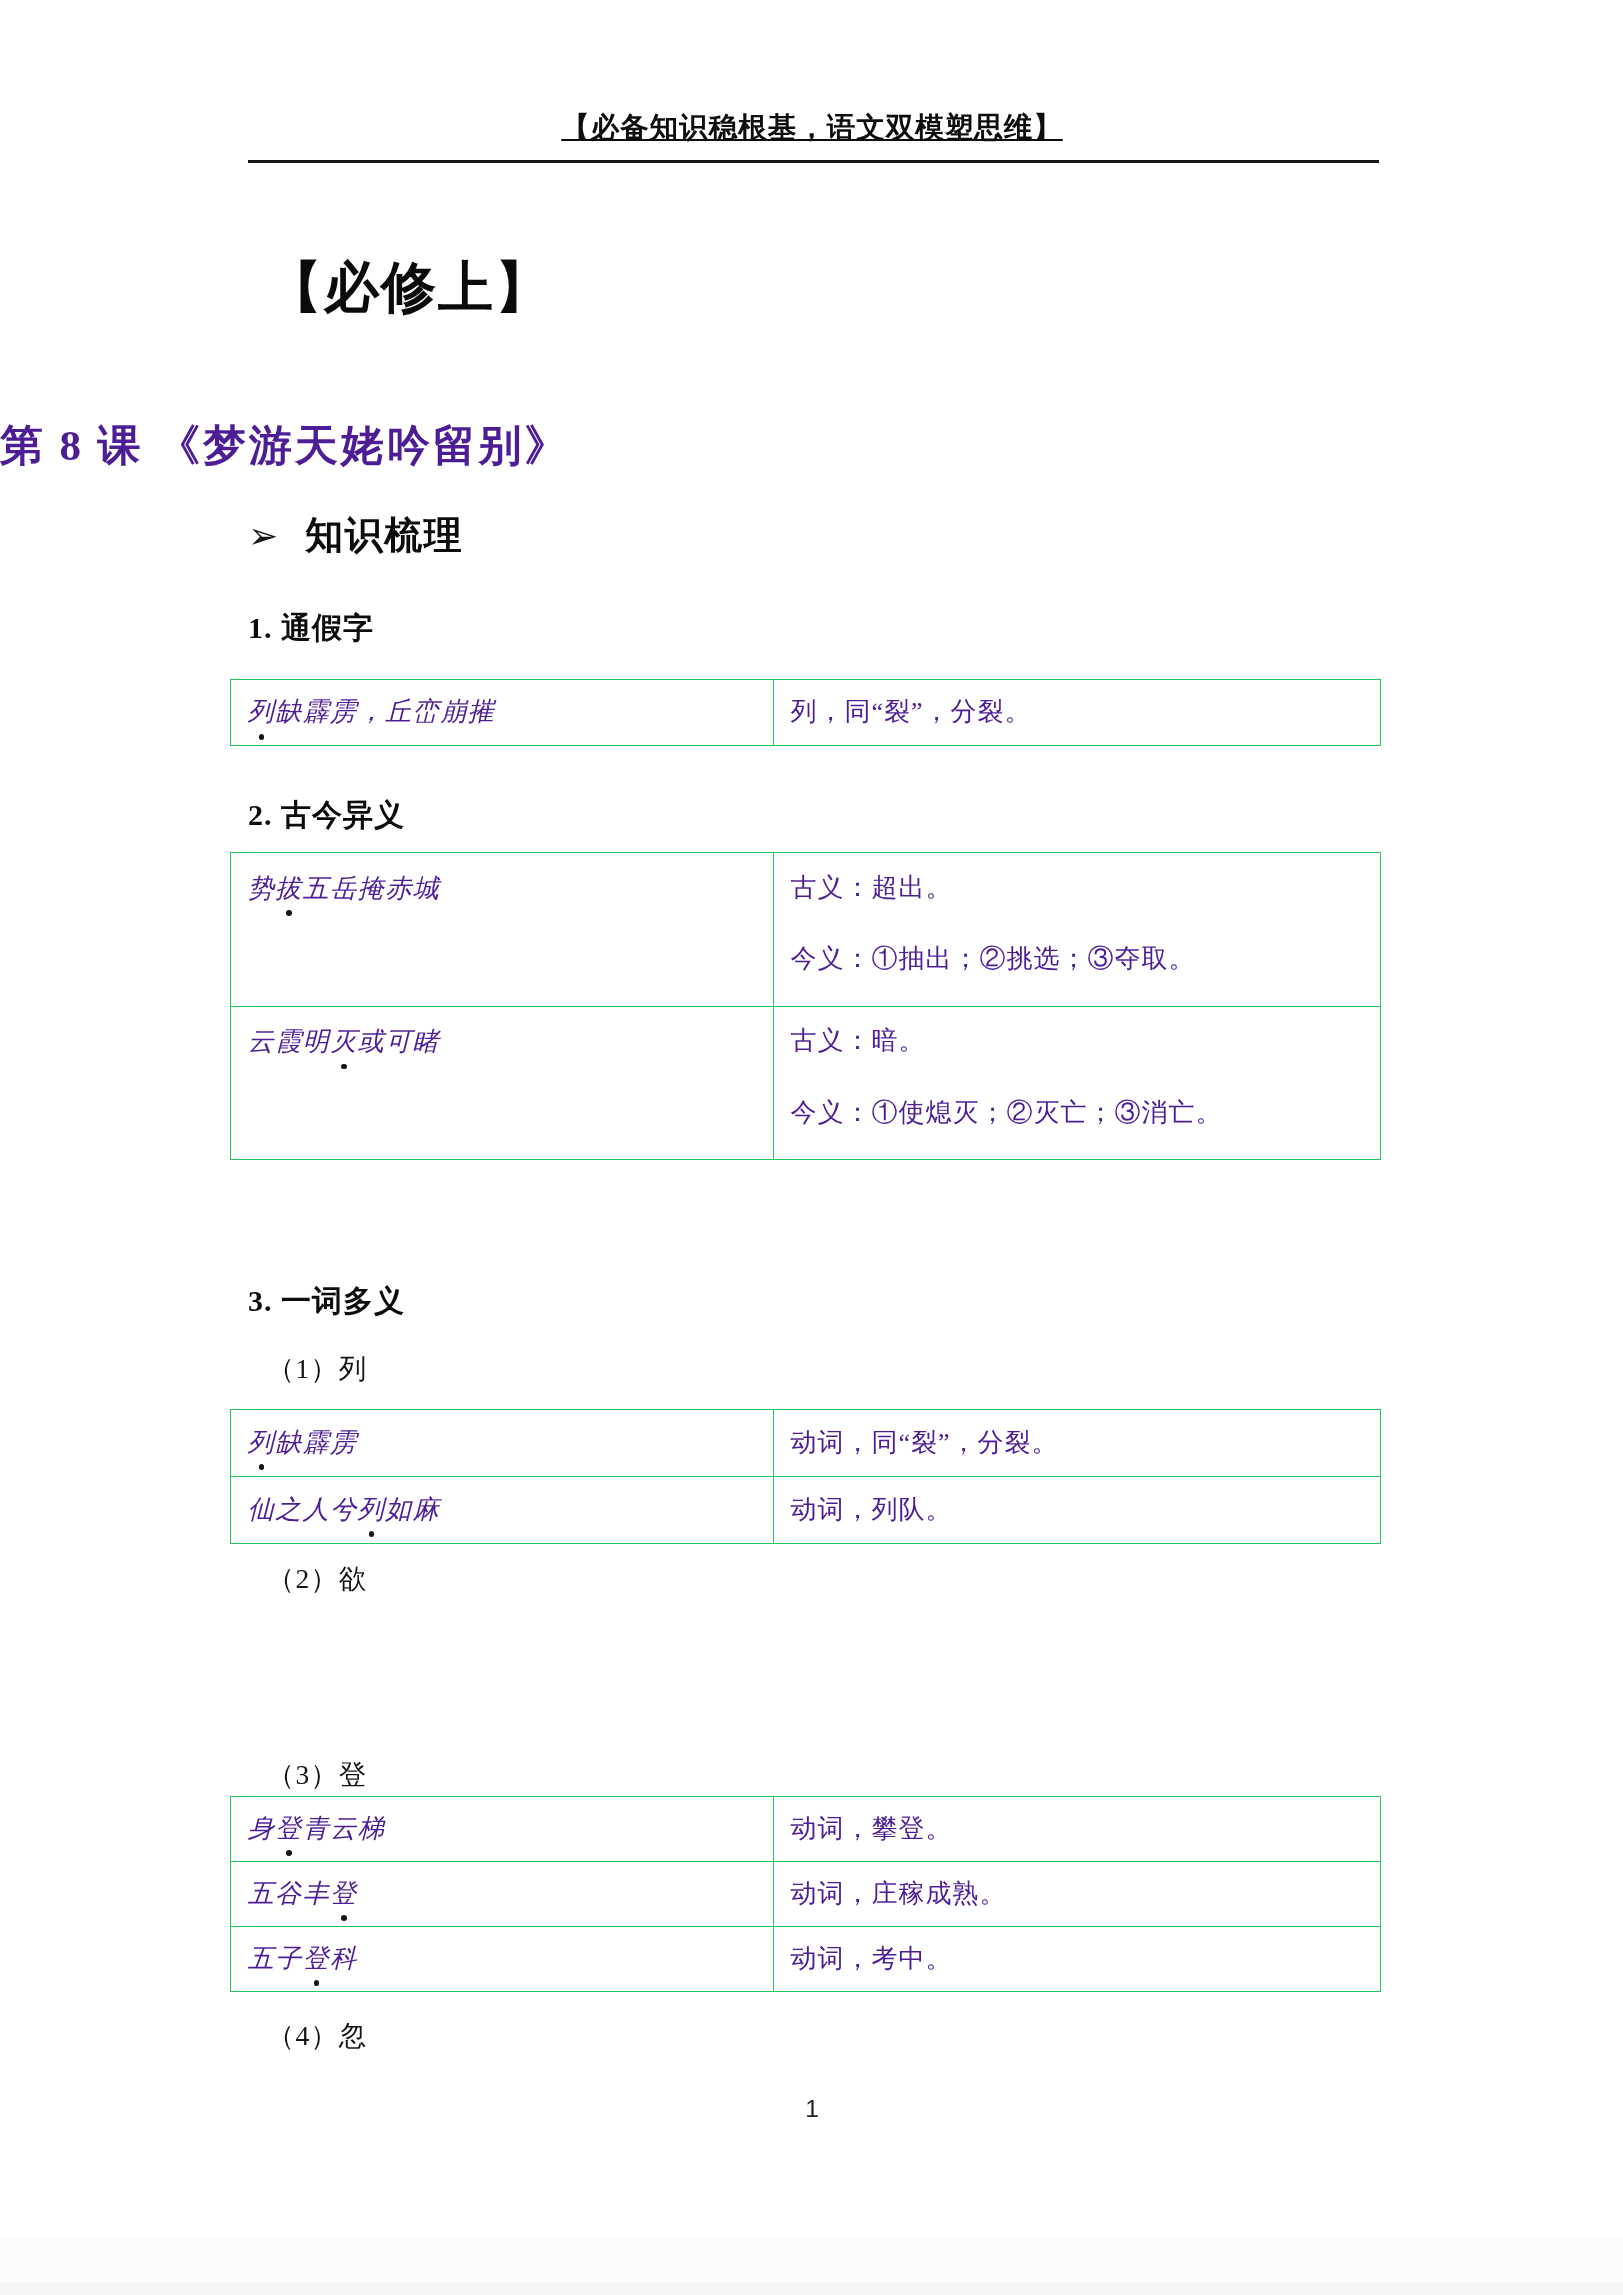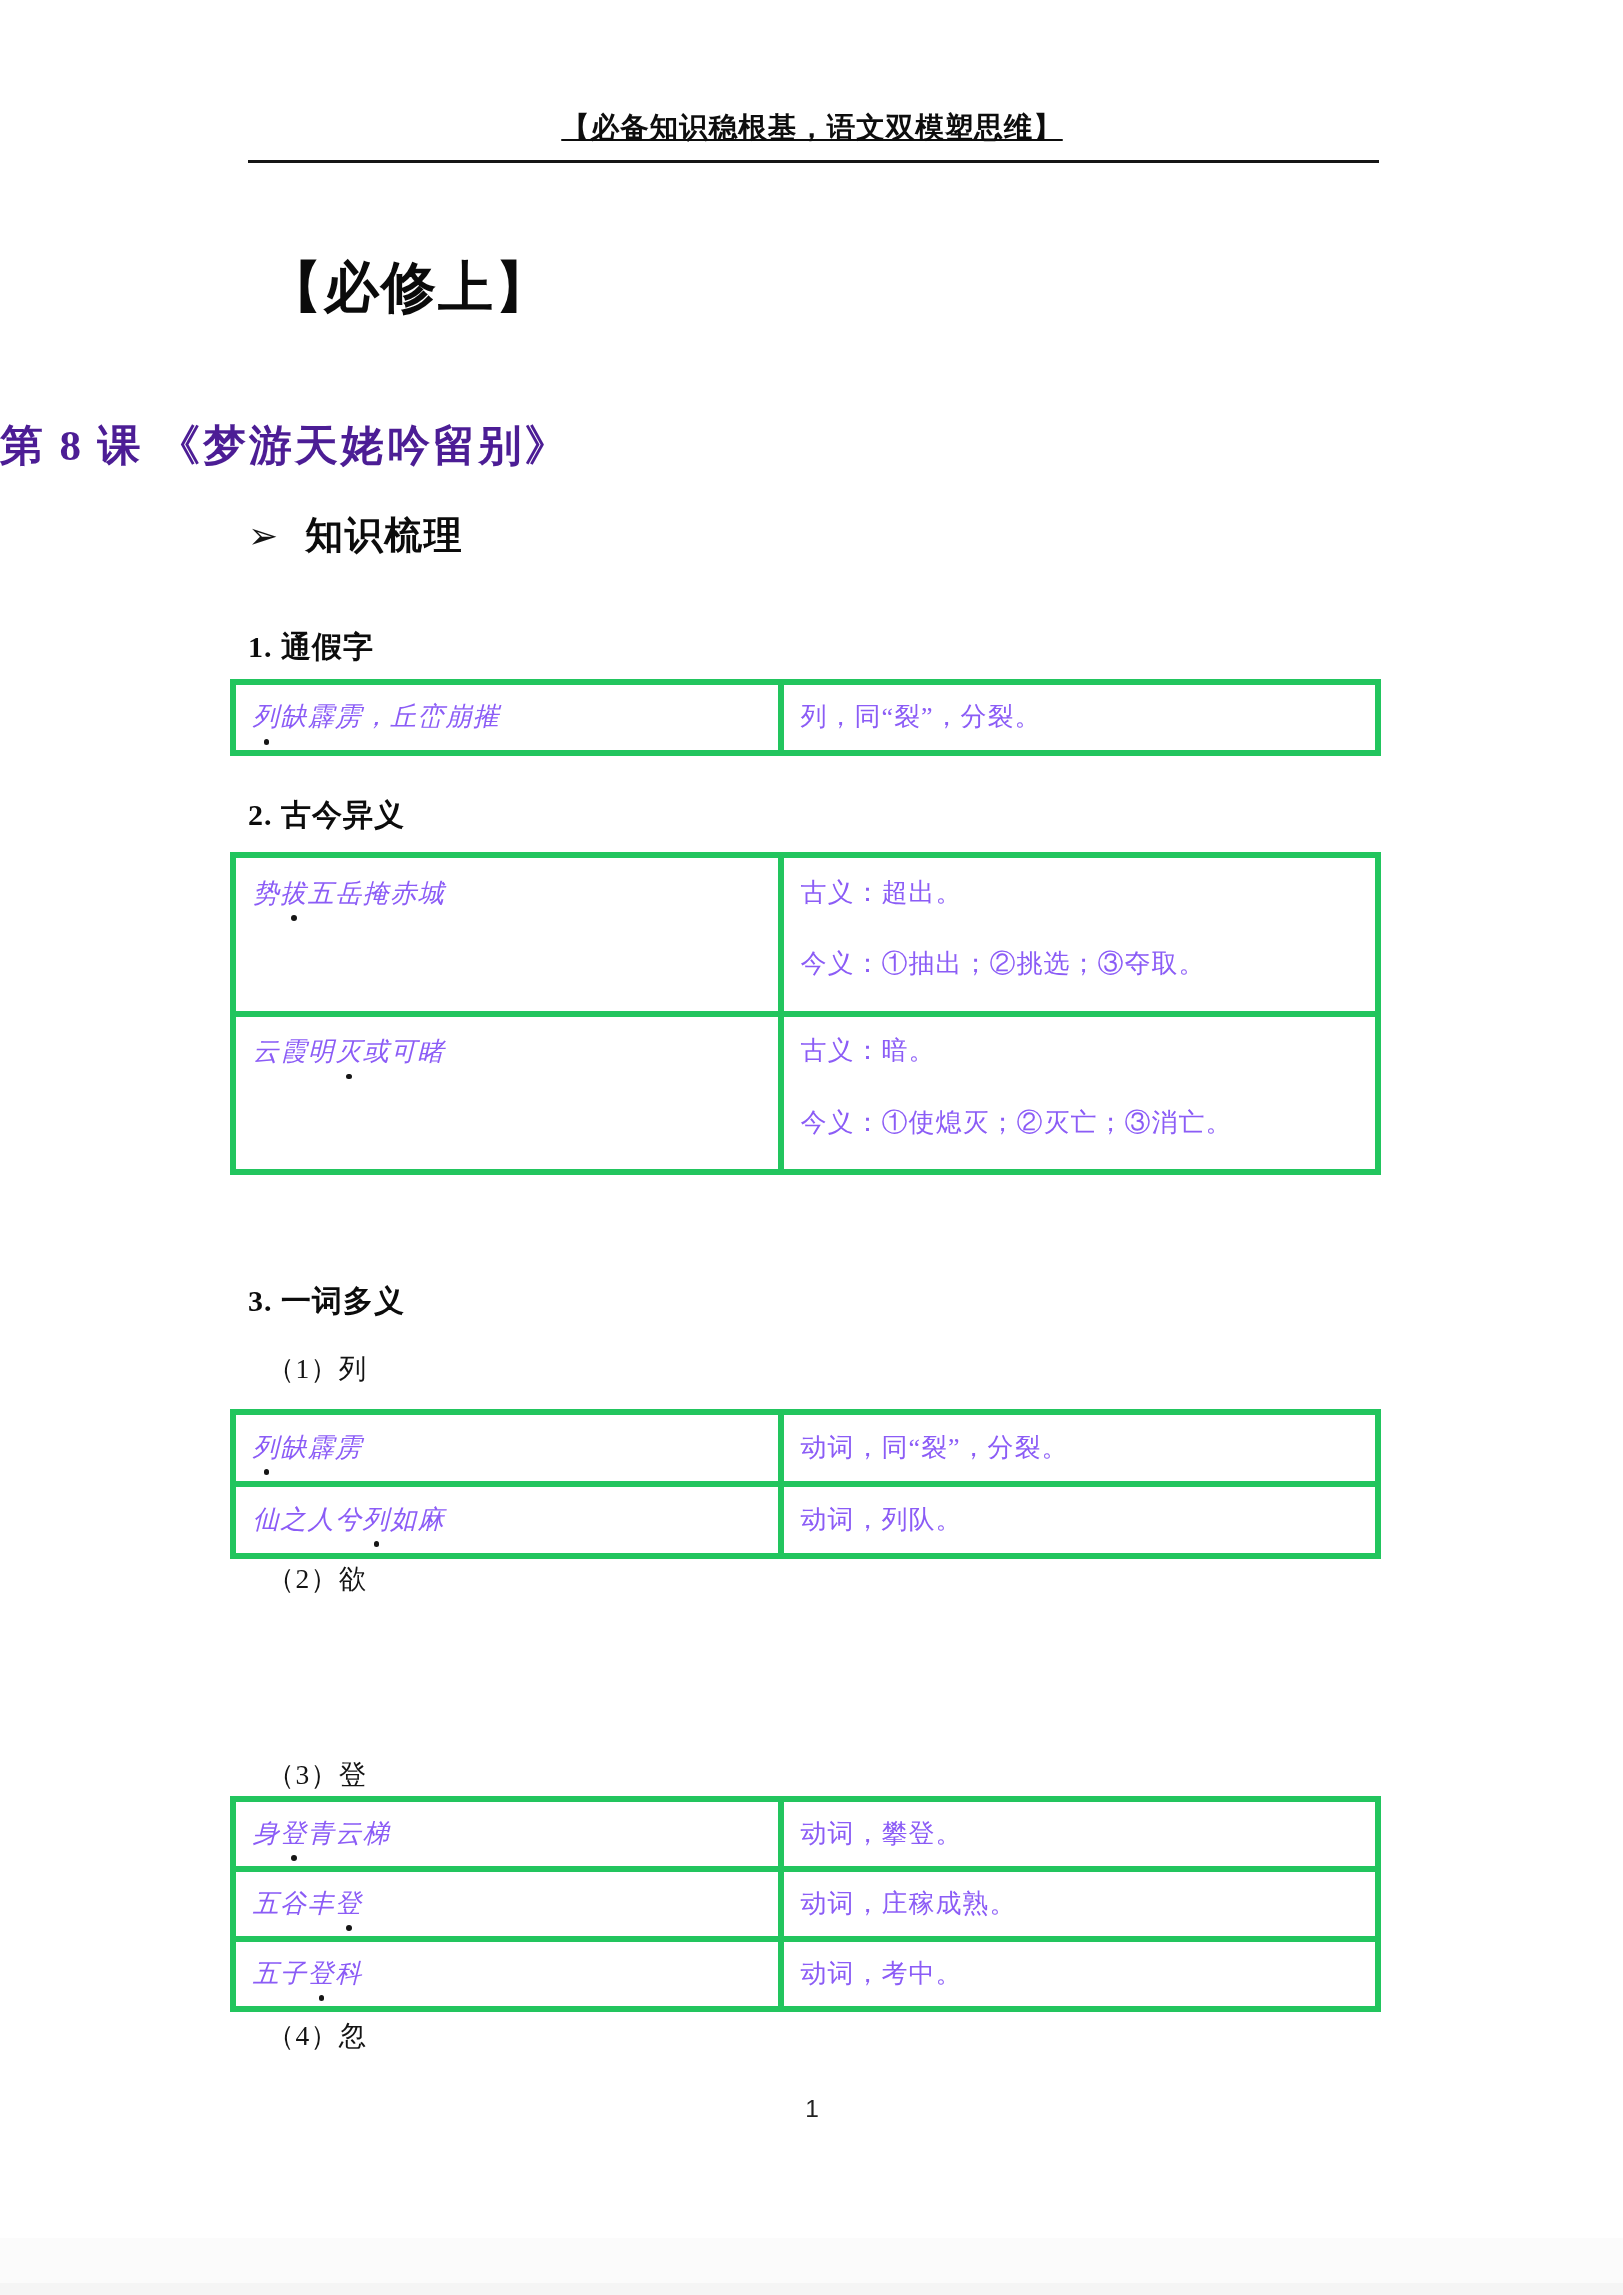--- a/index.html
+++ b/index.html
@@ -52,44 +52,44 @@
   .sec-head .sec-label {
     margin-left:27px;
     font-size:38px; font-weight:bold; color:#0c0c0c;
     letter-spacing:1.5px;
   }
 
   .num-head {
     font-size:30px; font-weight:bold; color:#0c0c0c;
     letter-spacing:1px;
   }
-  .h-tongjiazi { top:627px; left:248px; }
+  .h-tongjiazi { top:608px; left:248px; }
   .h-gujin    { top:795px; left:248px; }
   .h-yici     { top:1281px; left:248px; }
 
   .sub-label { font-size:27.5px; color:#141414; letter-spacing:1px;margin-left:12px; }
   .sub-lie  { top:1351px; left:255px; }
   .sub-yu   { top:1561px; left:255px; }
   .sub-deng { top:1757px; left:255px; }
   .sub-hu   { top:2018px; left:255px; }
 
   
   table.tbl {
     border-collapse:collapse;
     table-layout:fixed;
     width:1151px;
     background:#ffffff;
   }
   .tbl td {
-    border:6px solid #22c55e;
+    border:1px solid #22c55e;
     vertical-align:middle;
     padding:0 0 0 16.7px;
     font-size:26px;
     line-height:1.25;
-    color:#8b5cf6;
+    color:#4c1d95;
   }
   .tbl td.lcell {
     width:525px;
     font-style:italic;
     letter-spacing:1.5px;
   }
   .tbl td.rcell { letter-spacing:1px; }
 
   .t-tongjiazi { top:679px; left:230px; }
   .t-tongjiazi td { height:65px; }

